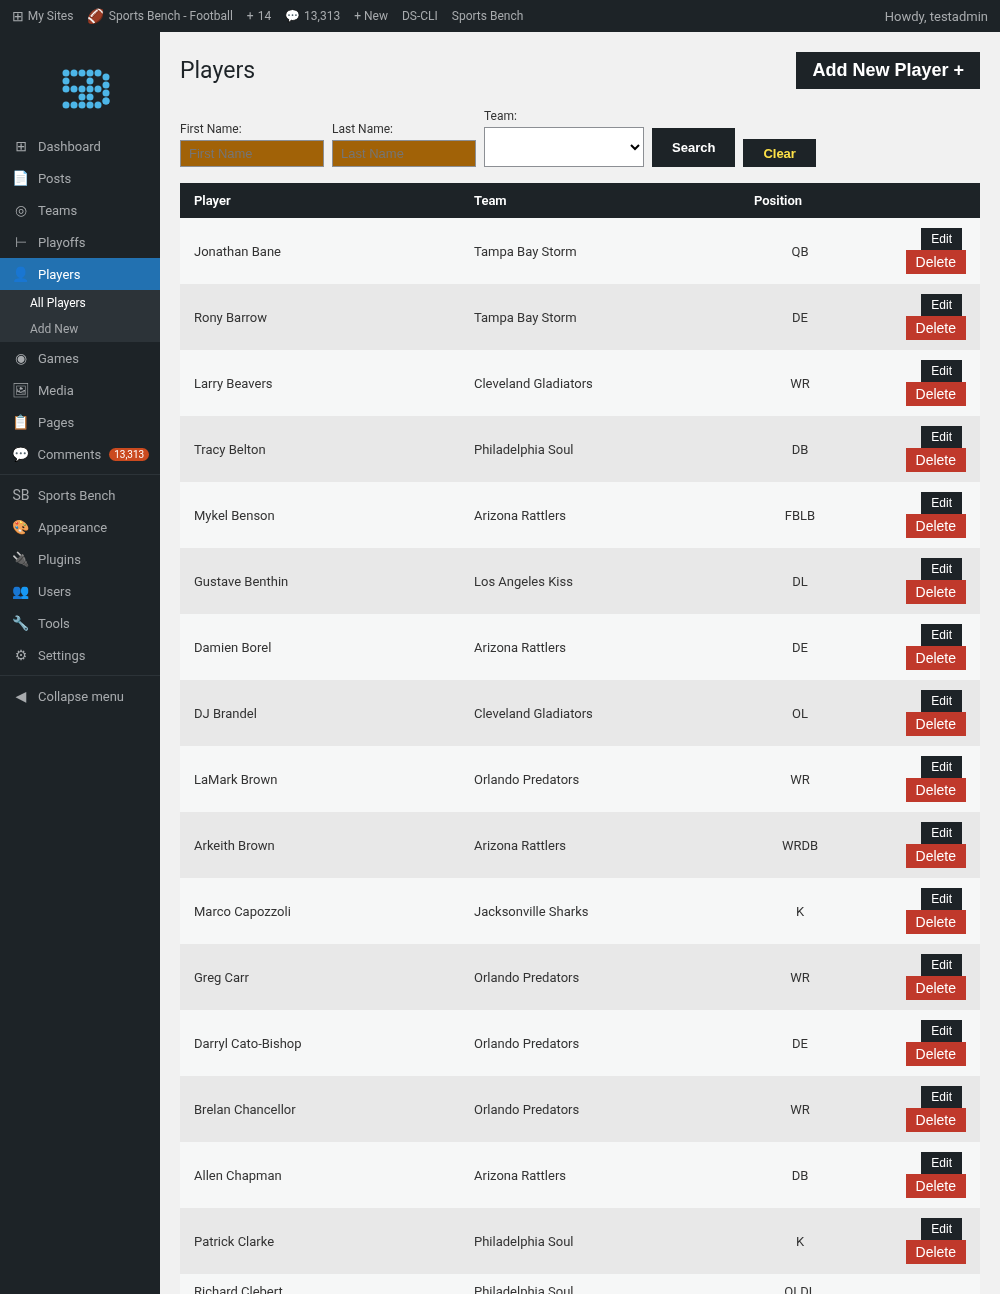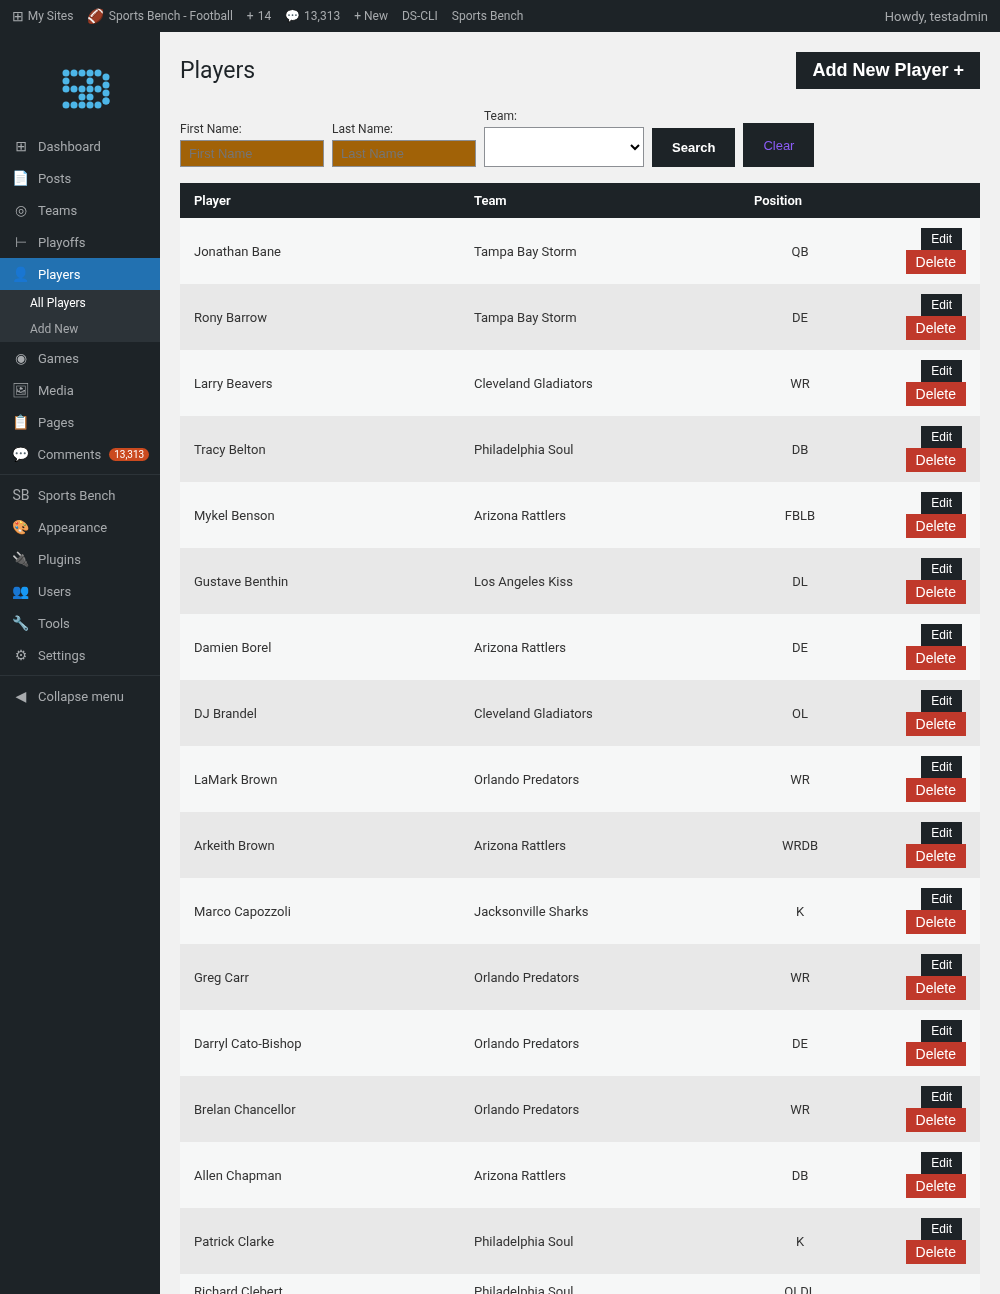--- a/index.html
+++ b/index.html
@@ -107,24 +107,24 @@
       font-size: 18px; background: #fff;
       width: 160px; height: 28px;
     }
     .btn-search {
       background: #1d2327; color: #fff;
       border: none; padding: 6px 20px;
       font-size: 13px; cursor: pointer;
       font-weight: 600; height: 39px;
     }
     .btn-clear {
-      background: #1d2327; color: #8b5cf6;
+      background: #1d2327; color: #fde047;
       border: none; padding: 6px 20px;
       font-size: 13px; cursor: pointer;
-      font-weight: 400; height: 44px;
+      font-weight: 700; height: 28px;
     }
 
     
     .players-table { width: 100%; border-collapse: collapse; }
     .players-table thead tr { background: #1d2327; color: #fff; }
     .players-table thead th { padding: 10px 14px; text-align: left; font-size: 13px; font-weight: 600; }
     .players-table tbody tr:nth-child(odd) { background: #f6f7f7; }
     .players-table tbody tr:nth-child(even) { background: #e8e8e8; }
     .players-table tbody td { padding: 10px 14px; font-size: 13px; }
     .col-player { width: 35%; }

